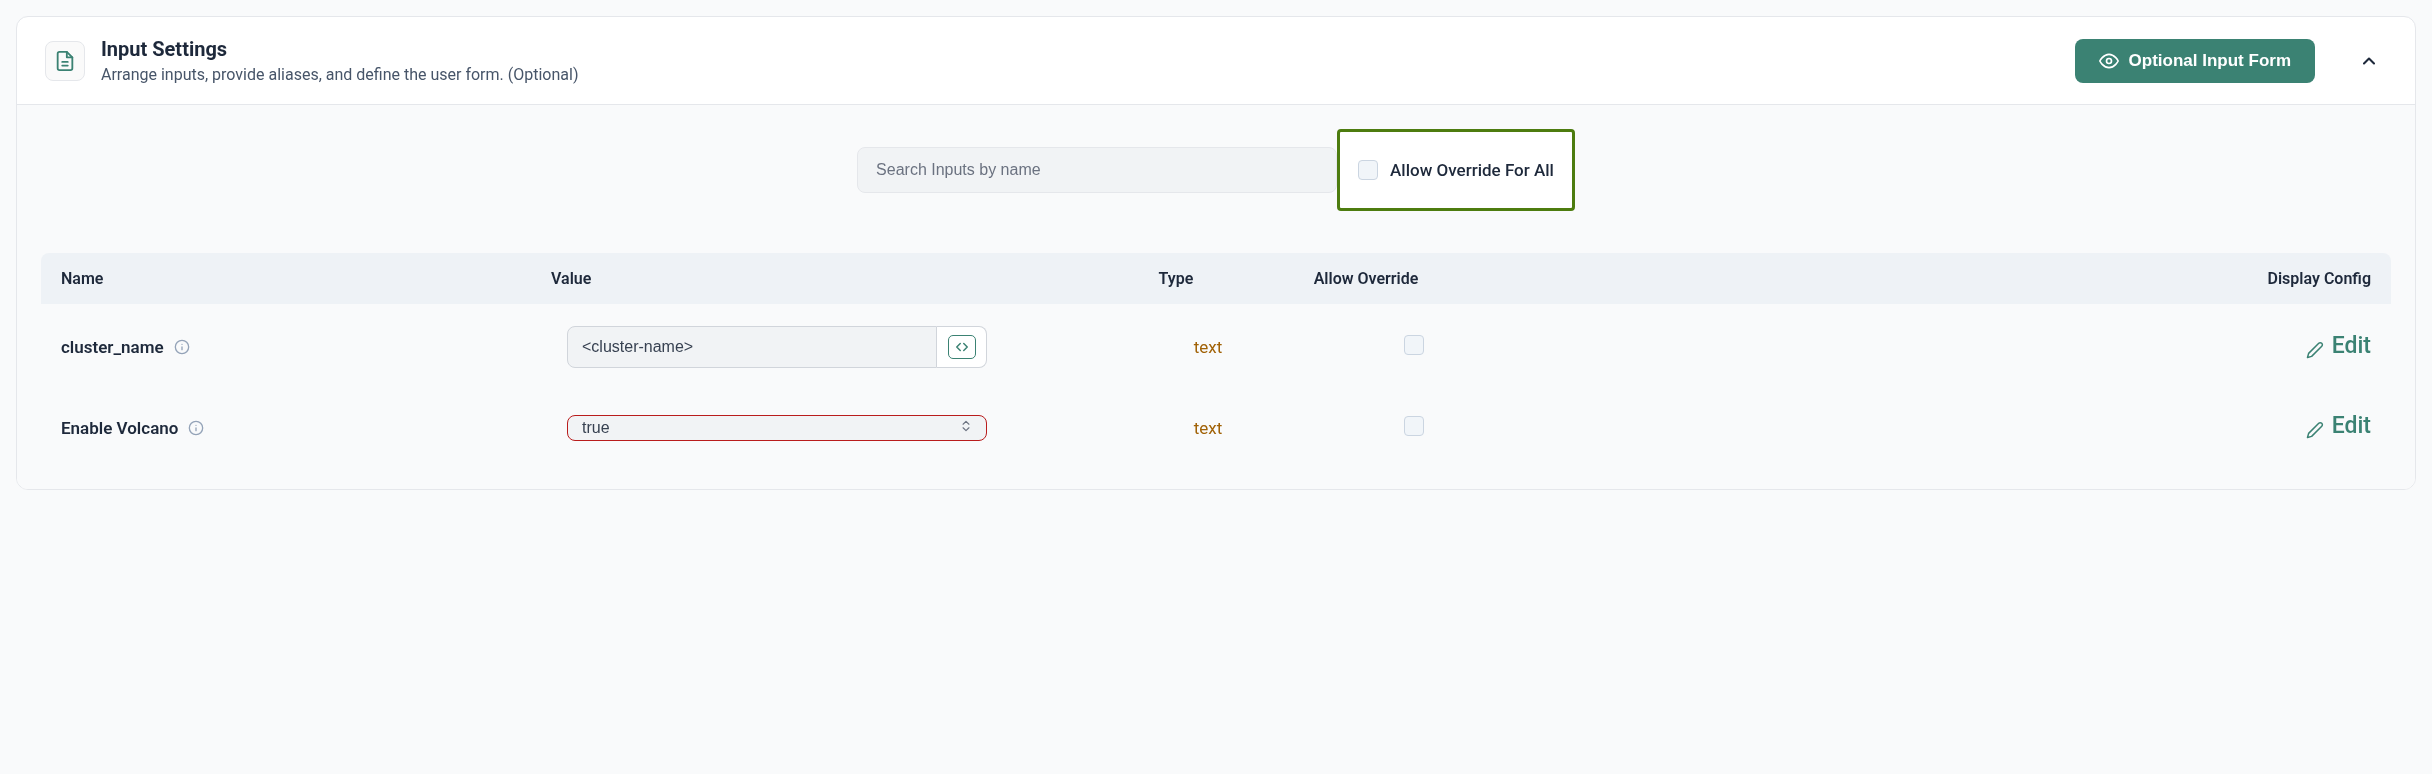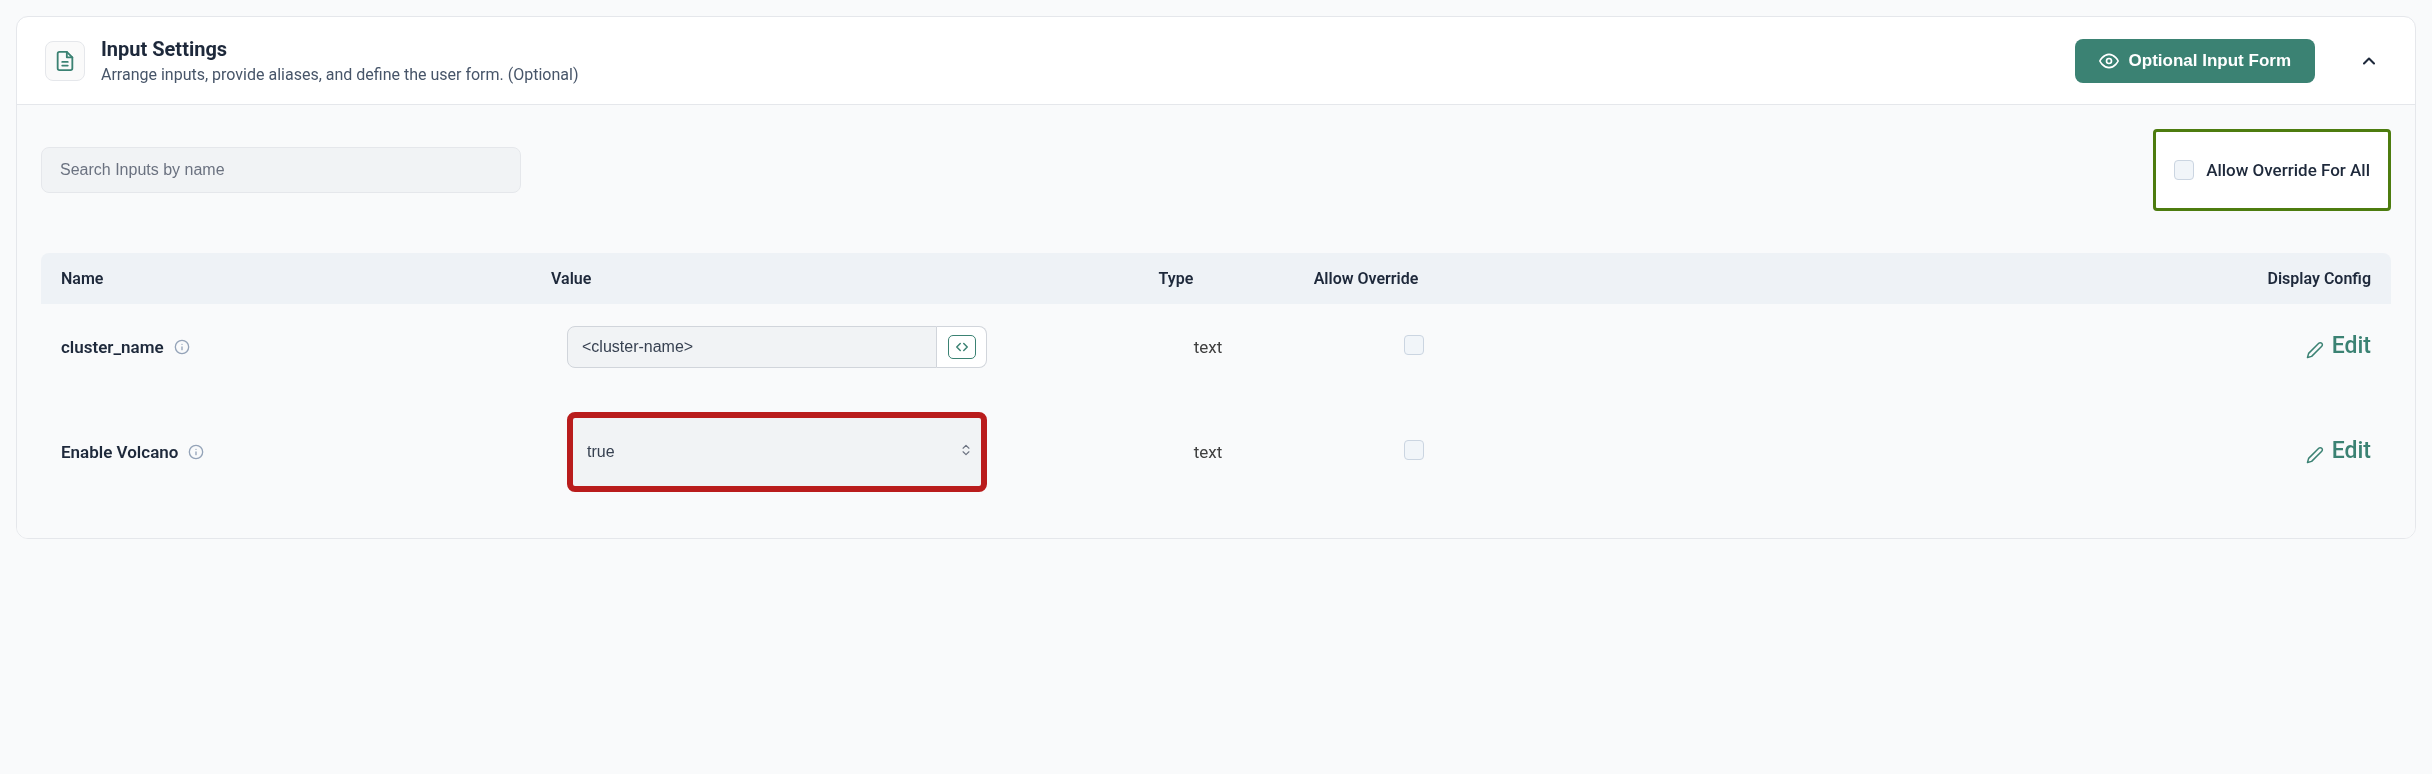--- a/index.html
+++ b/index.html
@@ -70,21 +70,21 @@
       align-items: center;
     }
     .body {
       background: #f9fafb;
       border-top: 1px solid #e5e7eb;
       padding: 24px;
     }
     .controls-row {
       display: flex;
       align-items: center;
-      justify-content: space-between;
+      justify-content: center;
       margin-bottom: 42px;
     }
     .search-input {
       width: 480px;
       padding: 13px 18px;
       border: 1px solid #e5e7eb;
       border-radius: 8px;
       background: #f1f3f5;
       font-size: 16px;
       color: #475569;
@@ -187,40 +187,40 @@
       align-items: center;
       justify-content: center;
       color: #3b8273;
     }
     .select-wrap {
       position: relative;
       max-width: 420px;
     }
     .select-input {
       width: 100%;
-      padding: 25px 14px;
-      border: 6px solid #b91c1c;
+      padding: 3px 14px;
+      border: 1px solid #b91c1c;
       border-radius: 8px;
       background: #f1f3f5;
       font-size: 16px;
       color: #374151;
       outline: none;
       cursor: pointer;
     }
     .select-caret {
       position: absolute;
       right: 14px;
       top: 50%;
       transform: translateY(-50%);
       color: #6b7280;
       pointer-events: none;
     }
     .type-text {
       font-size: 17px;
-      color: #404040;
+      color: #a16207;
     }
     .edit-link {
       display: inline-flex;
       align-items: flex-end;
       gap: 8px;
       color: #3b8273;
       font-size: 23px;
       font-weight: 500;
       cursor: pointer;
     }

